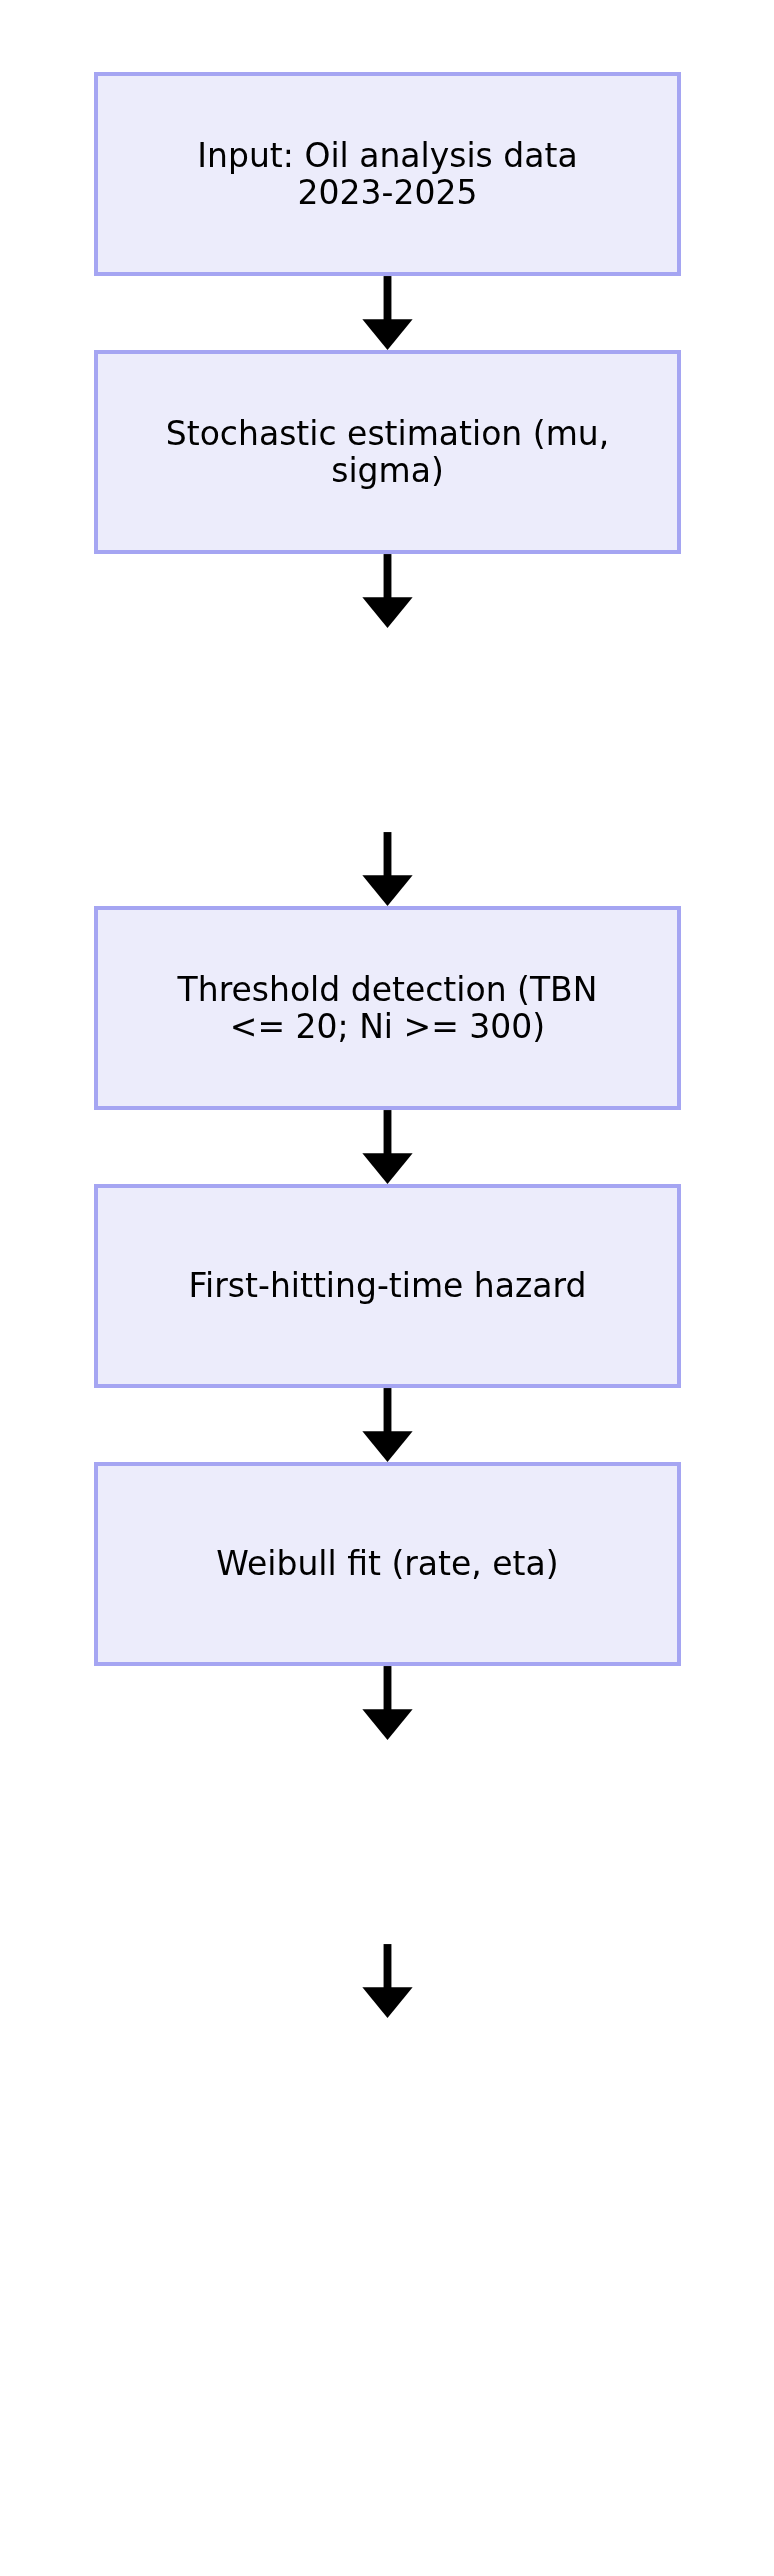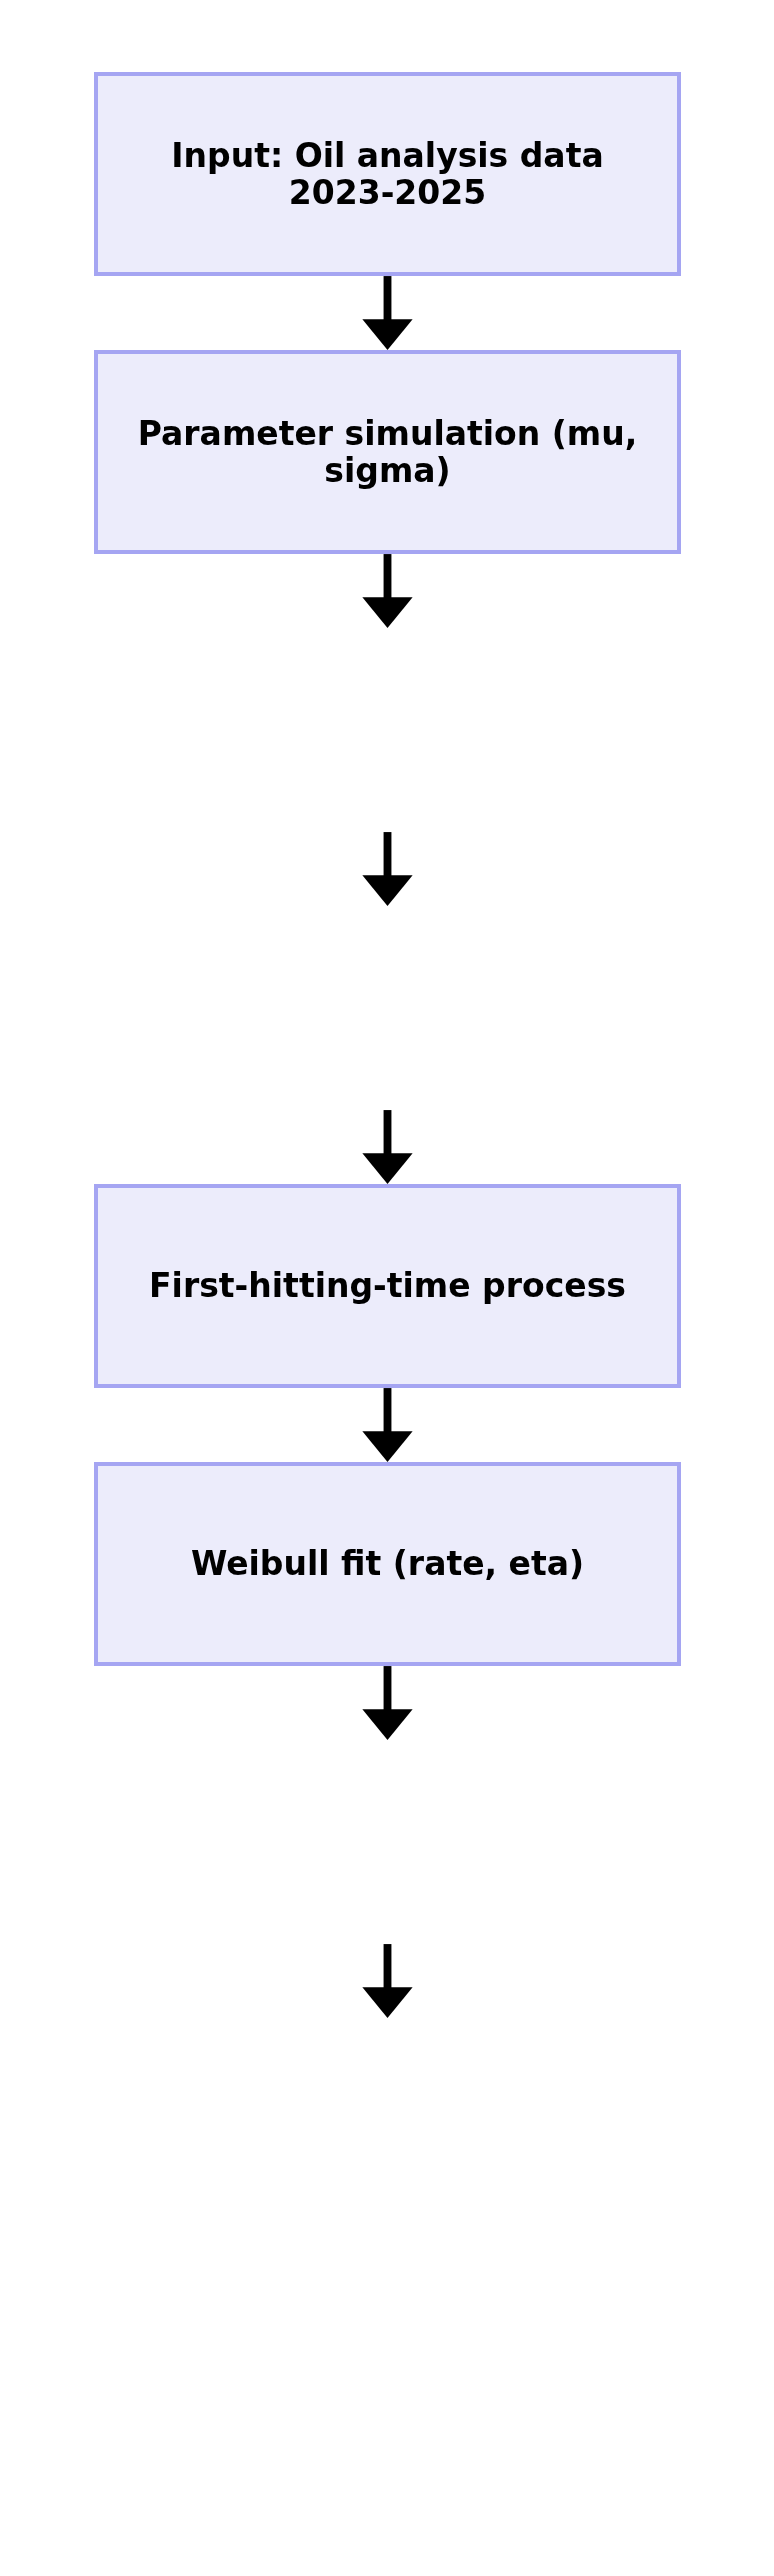--- a/index.html
+++ b/index.html
@@ -26,21 +26,20 @@
     left:94px;
     width:587px;
     height:204px;
     box-sizing:border-box;
     background:var(--box-fill);
     border:4.7px solid var(--box-border);
     display:flex;
     align-items:center;
     justify-content:center;
     text-align:center;
-    font-weight:bold;
   }
   .node-label{
     font-size:33px;
     line-height:1.13;
     color:var(--text);
     white-space:pre-line;
   }
   .arrow{
     position:absolute;
     left:360px;
@@ -58,40 +57,44 @@
   <div class="node" style="top:72px">
     <span class="node-label">Input: Oil analysis data
 2023-2025</span>
   </div>
   <svg class="arrow" style="top:276px" viewBox="0 0 70 94" aria-hidden="true">
     <rect x="30" y="0" width="10" height="58"></rect>
       <polygon points="3,55 67,55 35,94"></polygon>
   </svg>
 
   <div class="node" style="top:350px">
-    <span class="node-label">Parameter simulation (mu,
+    <span class="node-label">Stochastic estimation (mu,
 sigma)</span>
   </div>
   <svg class="arrow" style="top:554px" viewBox="0 0 70 94" aria-hidden="true">
     <rect x="30" y="0" width="10" height="58"></rect>
       <polygon points="3,55 67,55 35,94"></polygon>
   </svg>
 
   <svg class="arrow" style="top:832px" viewBox="0 0 70 94" aria-hidden="true">
     <rect x="30" y="0" width="10" height="58"></rect>
       <polygon points="3,55 67,55 35,94"></polygon>
   </svg>
 
+  <div class="node" style="top:906px">
+    <span class="node-label">Threshold detection (TBN
+&lt;= 20; Ni &gt;= 300)</span>
+  </div>
   <svg class="arrow" style="top:1110px" viewBox="0 0 70 94" aria-hidden="true">
     <rect x="30" y="0" width="10" height="58"></rect>
       <polygon points="3,55 67,55 35,94"></polygon>
   </svg>
 
   <div class="node" style="top:1184px">
-    <span class="node-label">First-hitting-time process</span>
+    <span class="node-label">First-hitting-time hazard</span>
   </div>
   <svg class="arrow" style="top:1388px" viewBox="0 0 70 94" aria-hidden="true">
     <rect x="30" y="0" width="10" height="58"></rect>
       <polygon points="3,55 67,55 35,94"></polygon>
   </svg>
 
   <div class="node" style="top:1462px">
     <span class="node-label">Weibull fit (rate, eta)</span>
   </div>
   <svg class="arrow" style="top:1666px" viewBox="0 0 70 94" aria-hidden="true">

